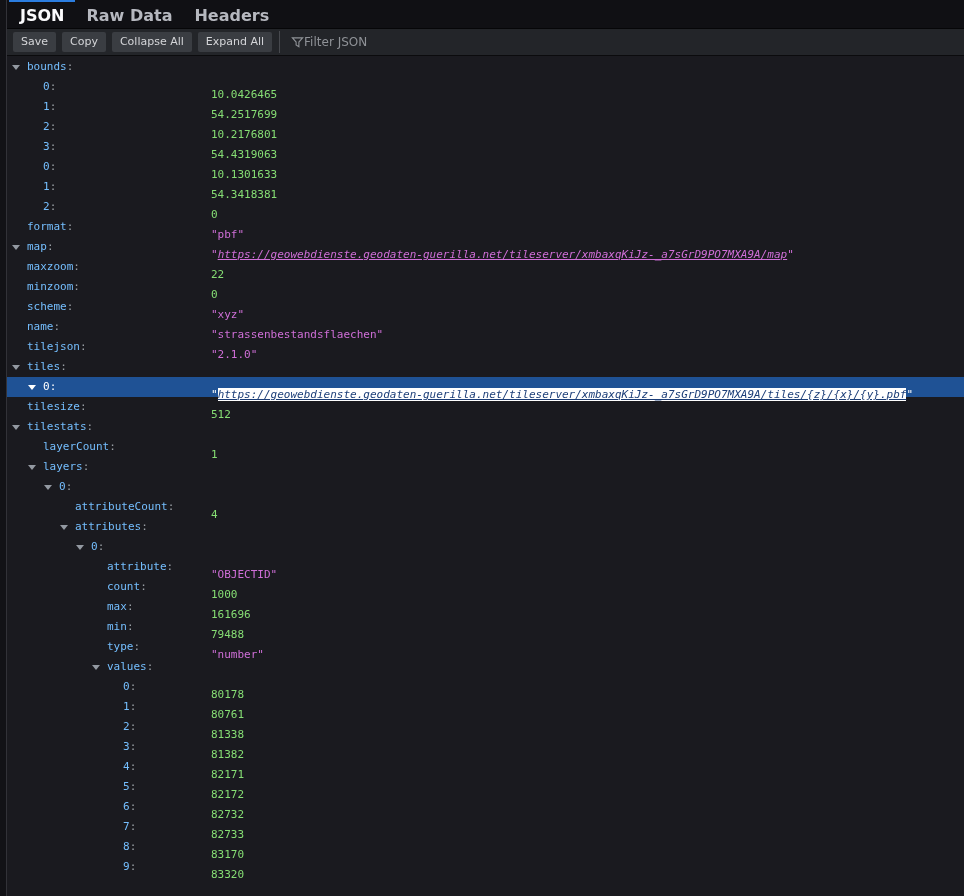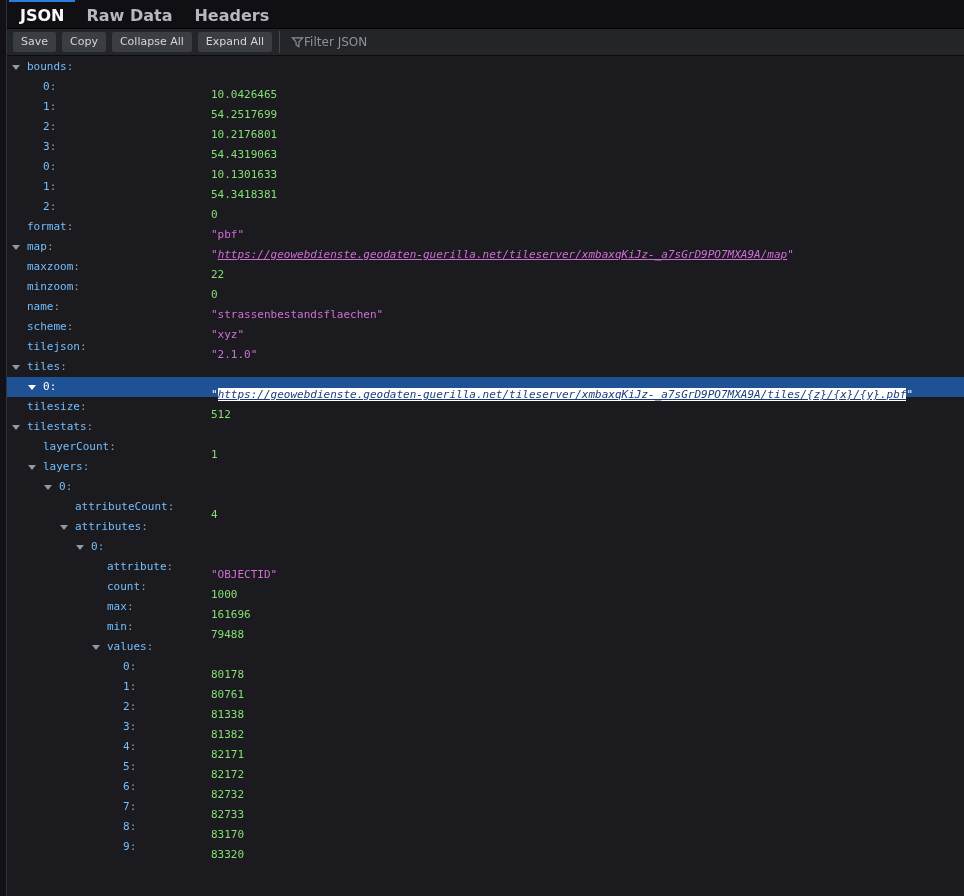--- a/index.html
+++ b/index.html
@@ -83,37 +83,38 @@
         <div class="row" style="padding-left: 36px;"><span class="k">1</span><span class="colon">:</span><span class="val" style="left: 188px;"><span class="num">54.2517699</span></span></div>
         <div class="row" style="padding-left: 36px;"><span class="k">2</span><span class="colon">:</span><span class="val" style="left: 188px;"><span class="num">10.2176801</span></span></div>
         <div class="row" style="padding-left: 36px;"><span class="k">3</span><span class="colon">:</span><span class="val" style="left: 188px;"><span class="num">54.4319063</span></span></div>
         <div class="row" style="padding-left: 36px;"><span class="k">0</span><span class="colon">:</span><span class="val" style="left: 188px;"><span class="num">10.1301633</span></span></div>
         <div class="row" style="padding-left: 36px;"><span class="k">1</span><span class="colon">:</span><span class="val" style="left: 188px;"><span class="num">54.3418381</span></span></div>
         <div class="row" style="padding-left: 36px;"><span class="k">2</span><span class="colon">:</span><span class="val" style="left: 188px;"><span class="num">0</span></span></div>
         <div class="row" style="padding-left: 20px;"><span class="k">format</span><span class="colon">:</span><span class="val" style="left: 188px;"><span class="str">"pbf"</span></span></div>
         <div class="row" style="padding-left: 20px;"><span class="twisty" style="left: 5px;"></span><span class="k">map</span><span class="colon">:</span><span class="val" style="left: 188px;"><span class="q">"</span><a href="#" class="jlink">https://geowebdienste.geodaten-guerilla.net/tileserver/xmbaxqKiJz-_a7sGrD9PO7MXA9A/map</a><span class="q">"</span></span></div>
         <div class="row" style="padding-left: 20px;"><span class="k">maxzoom</span><span class="colon">:</span><span class="val" style="left: 188px;"><span class="num">22</span></span></div>
         <div class="row" style="padding-left: 20px;"><span class="k">minzoom</span><span class="colon">:</span><span class="val" style="left: 188px;"><span class="num">0</span></span></div>
+        <div class="row" style="padding-left: 20px;"><span class="k">scheme</span><span class="colon">:</span><span class="val" style="left: 188px;"><span class="str">"xyz"</span></span></div>
         <div class="row" style="padding-left: 20px;"><span class="k">name</span><span class="colon">:</span><span class="val" style="left: 188px;"><span class="str">"strassenbestandsflaechen"</span></span></div>
-        <div class="row" style="padding-left: 20px;"><span class="k">scheme</span><span class="colon">:</span><span class="val" style="left: 188px;"><span class="str">"xyz"</span></span></div>
         <div class="row" style="padding-left: 20px;"><span class="k">tilejson</span><span class="colon">:</span><span class="val" style="left: 188px;"><span class="str">"2.1.0"</span></span></div>
         <div class="row" style="padding-left: 20px;"><span class="twisty" style="left: 5px;"></span><span class="k">tiles</span><span class="colon">:</span></div>
         <div class="row selected" style="padding-left: 36px;"><span class="twisty" style="left: 21px;"></span><span class="k">0</span><span class="colon">:</span><span class="val" style="left: 188px;"><span class="q">"</span><a href="#" class="selbox">https://geowebdienste.geodaten-guerilla.net/tileserver/xmbaxqKiJz-_a7sGrD9PO7MXA9A/tiles/{z}/{x}/{y}.pbf</a><span class="q">"</span></span></div>
         <div class="row" style="padding-left: 20px;"><span class="k">tilesize</span><span class="colon">:</span><span class="val" style="left: 188px;"><span class="num">512</span></span></div>
         <div class="row" style="padding-left: 20px;"><span class="twisty" style="left: 5px;"></span><span class="k">tilestats</span><span class="colon">:</span></div>
         <div class="row" style="padding-left: 36px;"><span class="k">layerCount</span><span class="colon">:</span><span class="val" style="left: 188px;"><span class="num">1</span></span></div>
         <div class="row" style="padding-left: 36px;"><span class="twisty" style="left: 21px;"></span><span class="k">layers</span><span class="colon">:</span></div>
         <div class="row" style="padding-left: 52px;"><span class="twisty" style="left: 37px;"></span><span class="k">0</span><span class="colon">:</span></div>
         <div class="row" style="padding-left: 68px;"><span class="k">attributeCount</span><span class="colon">:</span><span class="val" style="left: 188px;"><span class="num">4</span></span></div>
         <div class="row" style="padding-left: 68px;"><span class="twisty" style="left: 53px;"></span><span class="k">attributes</span><span class="colon">:</span></div>
         <div class="row" style="padding-left: 84px;"><span class="twisty" style="left: 69px;"></span><span class="k">0</span><span class="colon">:</span></div>
         <div class="row" style="padding-left: 100px;"><span class="k">attribute</span><span class="colon">:</span><span class="val" style="left: 188px;"><span class="str">"OBJECTID"</span></span></div>
         <div class="row" style="padding-left: 100px;"><span class="k">count</span><span class="colon">:</span><span class="val" style="left: 188px;"><span class="num">1000</span></span></div>
         <div class="row" style="padding-left: 100px;"><span class="k">max</span><span class="colon">:</span><span class="val" style="left: 188px;"><span class="num">161696</span></span></div>
         <div class="row" style="padding-left: 100px;"><span class="k">min</span><span class="colon">:</span><span class="val" style="left: 188px;"><span class="num">79488</span></span></div>
+        <div class="row" style="padding-left: 100px;"><span class="k">type</span><span class="colon">:</span><span class="val" style="left: 188px;"><span class="str">"number"</span></span></div>
         <div class="row" style="padding-left: 100px;"><span class="twisty" style="left: 85px;"></span><span class="k">values</span><span class="colon">:</span></div>
         <div class="row" style="padding-left: 116px;"><span class="k">0</span><span class="colon">:</span><span class="val" style="left: 188px;"><span class="num">80178</span></span></div>
         <div class="row" style="padding-left: 116px;"><span class="k">1</span><span class="colon">:</span><span class="val" style="left: 188px;"><span class="num">80761</span></span></div>
         <div class="row" style="padding-left: 116px;"><span class="k">2</span><span class="colon">:</span><span class="val" style="left: 188px; text-align: right;"><span class="num">81338</span></span></div>
         <div class="row" style="padding-left: 116px;"><span class="k">3</span><span class="colon">:</span><span class="val" style="left: 188px; text-align: right;"><span class="num">81382</span></span></div>
         <div class="row" style="padding-left: 116px;"><span class="k">4</span><span class="colon">:</span><span class="val" style="left: 188px;"><span class="num">82171</span></span></div>
         <div class="row" style="padding-left: 116px;"><span class="k">5</span><span class="colon">:</span><span class="val" style="left: 188px;"><span class="num">82172</span></span></div>
         <div class="row" style="padding-left: 116px;"><span class="k">6</span><span class="colon">:</span><span class="val" style="left: 188px;"><span class="num">82732</span></span></div>
         <div class="row" style="padding-left: 116px;"><span class="k">7</span><span class="colon">:</span><span class="val" style="left: 188px;"><span class="num">82733</span></span></div>
         <div class="row" style="padding-left: 116px;"><span class="k">8</span><span class="colon">:</span><span class="val" style="left: 188px;"><span class="num">83170</span></span></div>

